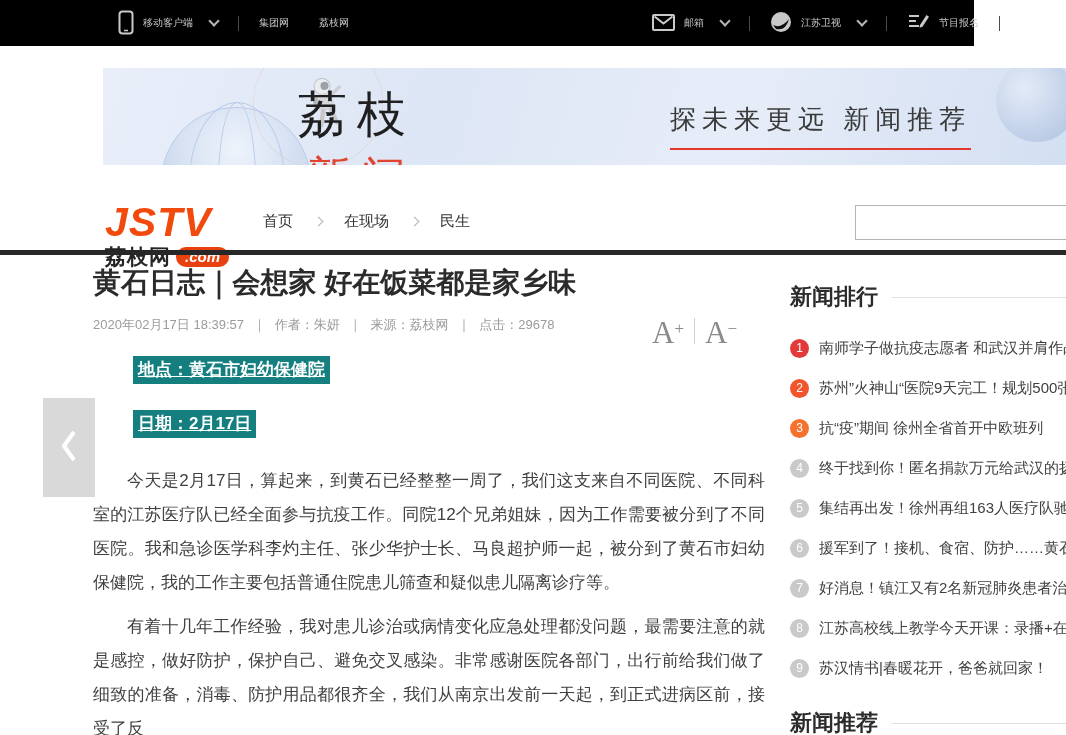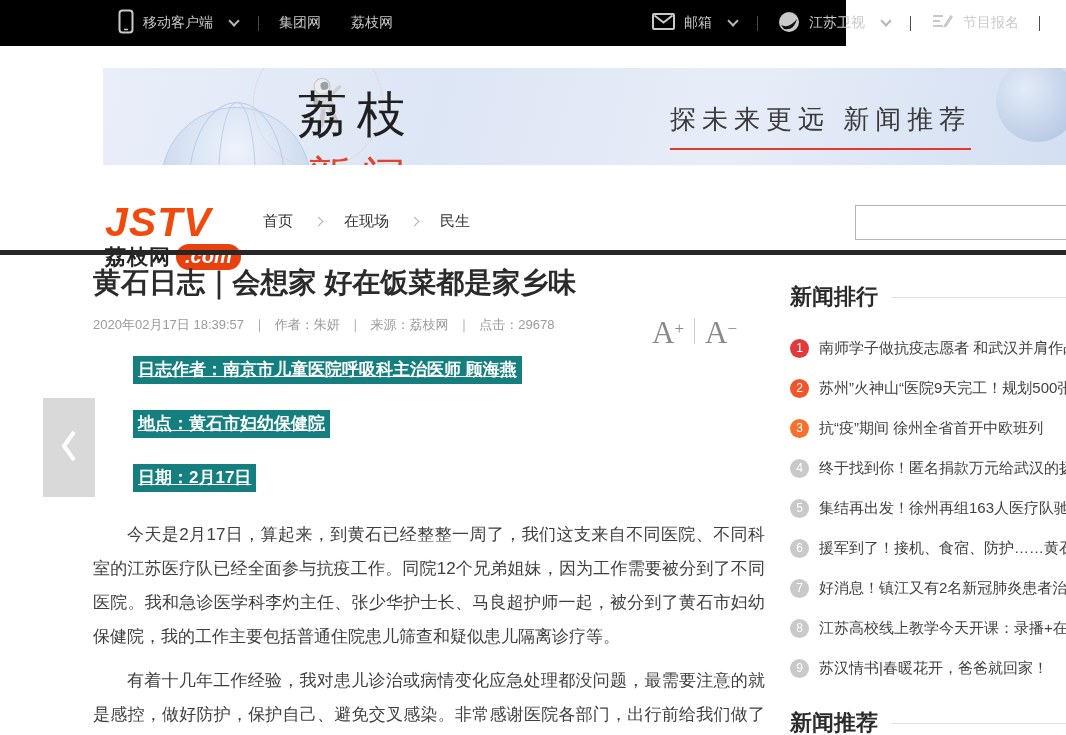--- a/index.html
+++ b/index.html
@@ -1,21 +1,21 @@
 <!DOCTYPE html>
 <html><head>
 <meta charset="utf-8">
 <style>
   * { margin:0; padding:0; box-sizing:border-box; }
   html,body { width:1066px; height:735px; overflow:hidden; background:#fff;
     font-family:"Liberation Sans", sans-serif; position:relative; }
 
   
-  .topbar { position:absolute; top:0; left:0; width:846px; height:46px; background:#000;
-    display:flex; align-items:center; color:#c9c9c9; font-size:14px; white-space:nowrap; }
+  .topbar { position:absolute; top:0; left:0; width:974px; height:46px; background:#000;
+    display:flex; align-items:center; color:#c9c9c9; font-size:10px; white-space:nowrap; }
   .topbar-left { display:flex; align-items:center; margin-left:118px; }
   .topbar-right { position:absolute; left:652px; top:0; height:46px; display:flex; align-items:center; }
   .tb-item { display:flex; align-items:center; gap:9px; color:#c9c9c9; cursor:pointer; }
   .tb-sep { width:1px; height:15px; background:#4a4a4a; margin:0 20px; }
   .tb-gap { width:30px; }
   .chev-down { display:inline-block; width:8px; height:8px; border-right:2px solid #b5b5b5;
     border-bottom:2px solid #b5b5b5; transform:rotate(45deg); margin:-4px 0 0 8px; }
 
   
   .banner { position:absolute; left:103px; top:68px; width:963px; height:97px; overflow:hidden;
@@ -41,21 +41,21 @@
   .banner .slogan { position:absolute; left:567px; top:34px; font-size:26px; color:#3a3a3a;
     letter-spacing:6px; padding-bottom:11px; border-bottom:2px solid #e4392a; }
 
   
   .logo { position:absolute; left:105px; top:180px; cursor:pointer;margin-top:24px; }
   .logo .en { font-size:41px; font-weight:900; font-style:italic; color:#f24a0c;
     line-height:36px; letter-spacing:1px; }
   .logo .row2 { display:flex; align-items:center; margin-top:3px; }
   .logo .cn { font-size:21px; font-weight:bold; color:#252525; letter-spacing:1px; }
   .logo .com { margin-left:5px; background:#e8400e; color:#fff; border-radius:13px;
-    font-size:20px; font-weight:bold; font-style:italic; padding:1px 9px 2px; }
+    font-size:15px; font-weight:bold; font-style:italic; padding:1px 9px 2px; }
   .crumbs { position:absolute; left:263px; top:200px; height:42px; display:flex;
     align-items:center; gap:22px; font-size:15px; color:#333; }
   .crumb { cursor:pointer;text-align:center; }
   .crumb-sep { display:inline-block; width:7px; height:7px; border-top:1px solid #b0b0b0;
     border-right:1px solid #b0b0b0; transform:rotate(45deg); }
   .search-box { position:absolute; left:855px; top:205px; width:290px; height:35px;
     border:1px solid #b5b5b5; background:#fff; font-size:14px; padding:0 10px; outline:none; }
 
   .dark-rule { position:absolute; left:0; top:250px; width:1066px; height:5px; background:#272727; }
 
@@ -214,21 +214,20 @@
     <span>点击：29678</span>
   </div>
 
   <div class="fs-tools">
     <span class="fs-btn"><span>A</span><sup>+</sup></span>
     <span class="fs-div"></span>
     <span class="fs-btn"><span>A</span><sup>−</sup></span>
   </div>
 
   <div class="hl-wrap">
-    <div class="hl-row"><span class="hl">日志作者：南京市儿童医院呼吸科主治医师 顾海燕</span></div>
     <div class="hl-row"><span class="hl">地点：黄石市妇幼保健院</span></div>
     <div class="hl-row"><span class="hl">日期：2月17日</span></div>
   </div>
 
   <p class="para">今天是2月17日，算起来，到黄石已经整整一周了，我们这支来自不同医院、不同科室的江苏医疗队已经全面参与抗疫工作。同院12个兄弟姐妹，因为工作需要被分到了不同医院。我和急诊医学科李灼主任、张少华护士长、马良超护师一起，被分到了黄石市妇幼保健院，我的工作主要包括普通住院患儿筛查和疑似患儿隔离诊疗等。</p>
   <p class="para">有着十几年工作经验，我对患儿诊治或病情变化应急处理都没问题，最需要注意的就是感控，做好防护，保护自己、避免交叉感染。非常感谢医院各部门，出行前给我们做了细致的准备，消毒、防护用品都很齐全，我们从南京出发前一天起，到正式进病区前，接受了反</p>
 </div>
 
 <div class="sidebar">
   <div class="sb-head">

